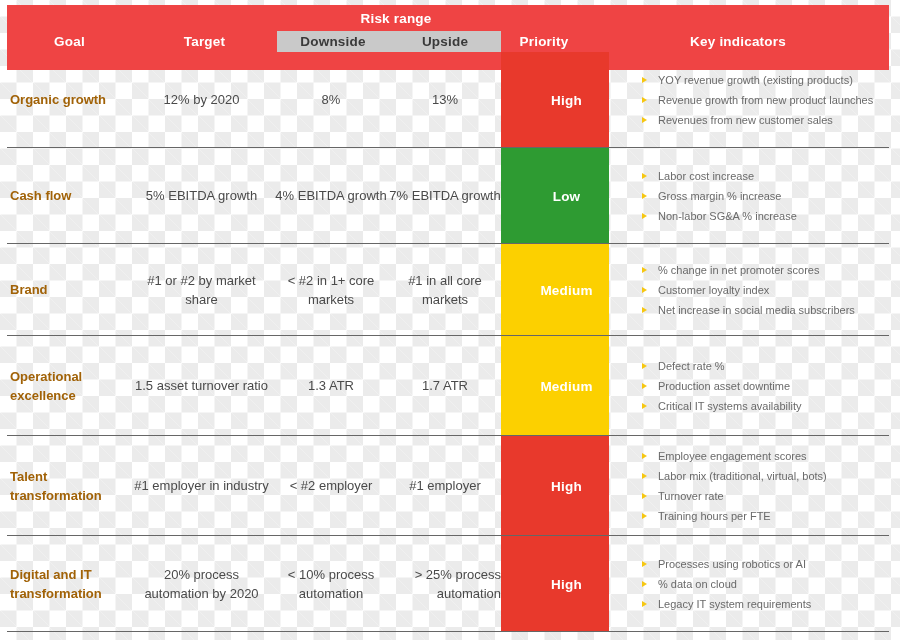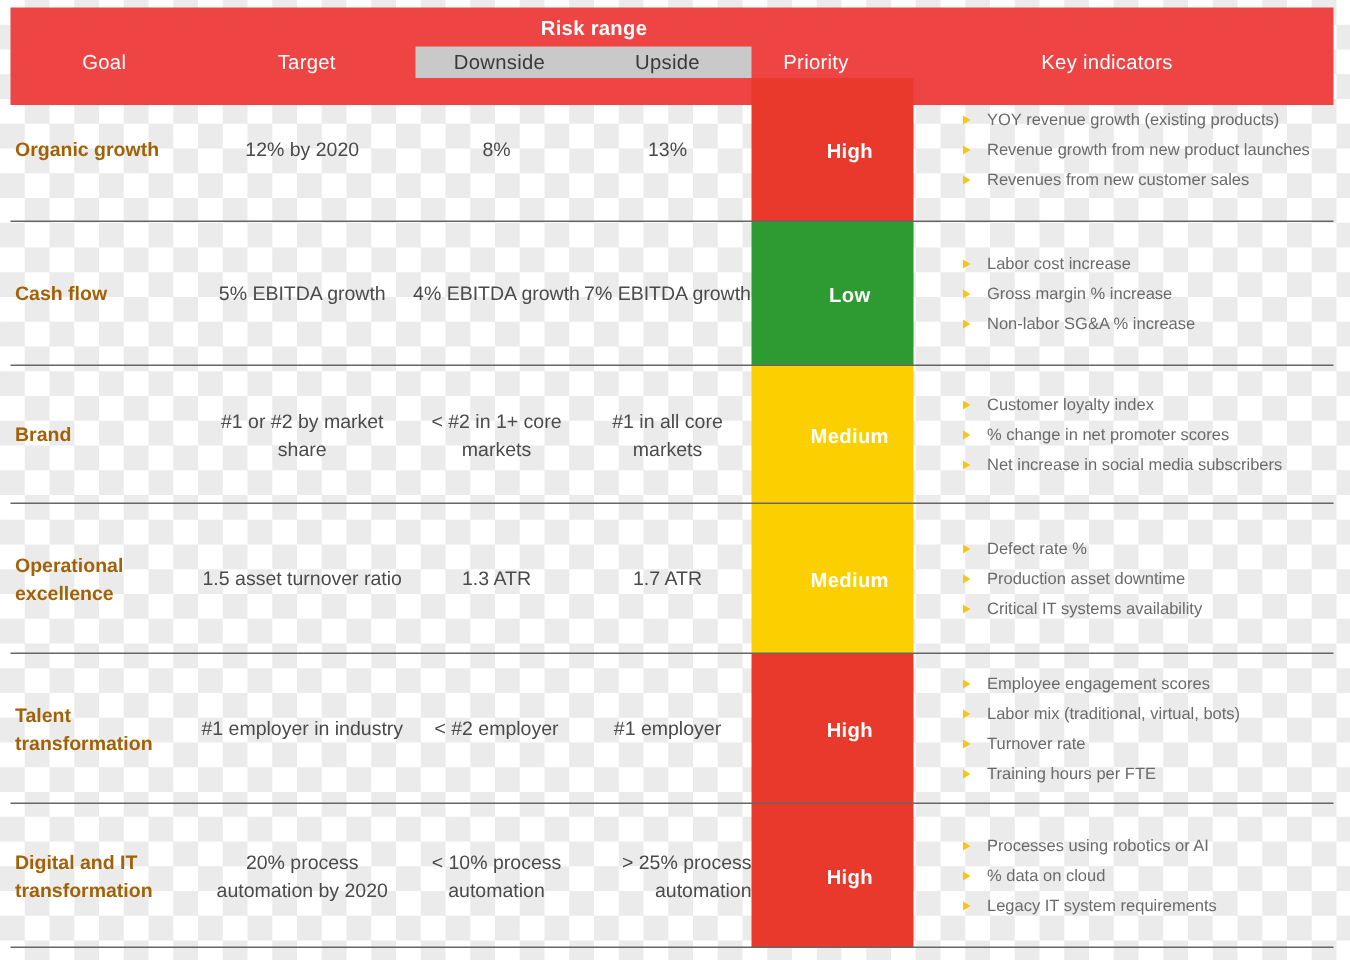--- a/index.html
+++ b/index.html
@@ -55,21 +55,21 @@
     height: 21px;
     background: #c9c9c9;
   }
   .hcell {
     position: absolute;
     top: 26px;
     height: 21px;
     line-height: 21px;
     text-align: center;
     font-size: 13.5px;
-    font-weight: normal;
+    font-weight: bold;
     letter-spacing: .2px;
     color: #ffffff;
   }
   .hcell.dark-text { color: #3a3a3a; }
 
   .h-goal     { left: 0px;   width: 125px; }
   .h-target   { left: 125px; width: 145px; }
   .h-down     { left: 270px; width: 112px; }
   .h-up       { left: 382px; width: 112px; }
   .h-priority { left: 494px; width: 86px;  }
@@ -219,22 +219,22 @@
         <div class="rowline" style="top: 95px; background: rgb(102, 102, 102);"></div>
       </div>
       <div class="row" style="top: 244px; height: 92px;">
         <div class="prio" style="top: 0px; height: 92px; background: rgb(252, 208, 0);">Medium</div>
         <div class="cell c-goal" style="top: 0px; height: 92px;">Brand</div>
         <div class="cell c-target" style="top: 0px; height: 92px;">#1 or #2 by market share</div>
         <div class="cell c-down" style="top: 0px; height: 92px;">&lt; #2 in 1+ core markets</div>
         <div class="cell c-up" style="top: 0px; height: 92px;">#1 in all core markets</div>
         <div class="cell c-key" style="top: 0px; height: 92px;">
           <ul class="kilist">
+            <li><span class="tri" style="border-left-color: rgb(246, 199, 18);"></span><span>% change in net promoter scores</span></li>
             <li><span class="tri" style="border-left-color: rgb(246, 199, 18);"></span><span>Customer loyalty index</span></li>
-            <li><span class="tri" style="border-left-color: rgb(246, 199, 18);"></span><span>% change in net promoter scores</span></li>
             <li><span class="tri" style="border-left-color: rgb(246, 199, 18);"></span><span>Net increase in social media subscribers</span></li>
           </ul>
         </div>
         <div class="rowline" style="top: 91px; background: rgb(102, 102, 102);"></div>
       </div>
       <div class="row" style="top: 336px; height: 100px;">
         <div class="prio" style="top: 0px; height: 100px; background: rgb(252, 208, 0);">Medium</div>
         <div class="cell c-goal" style="top: 0px; height: 100px;">Operational excellence</div>
         <div class="cell c-target" style="top: 0px; height: 100px;">1.5 asset turnover ratio</div>
         <div class="cell c-down" style="top: 0px; height: 100px;">1.3 ATR</div>

